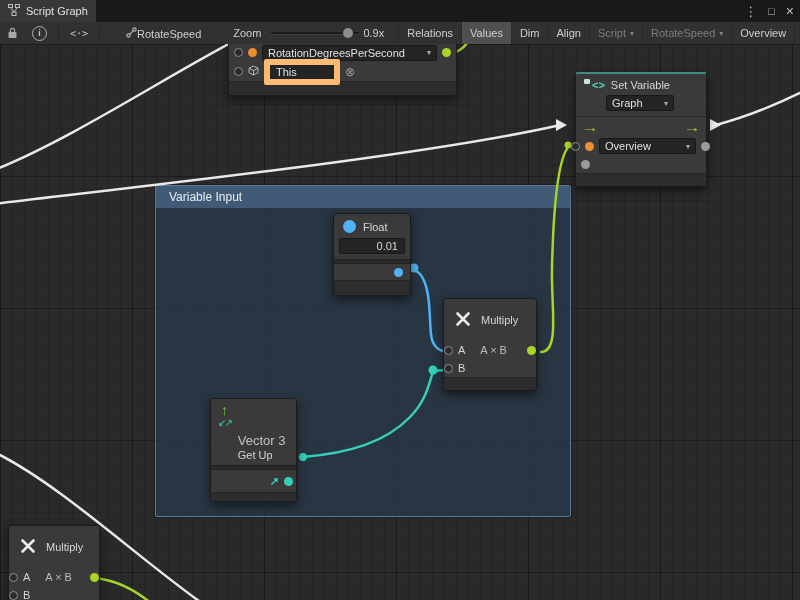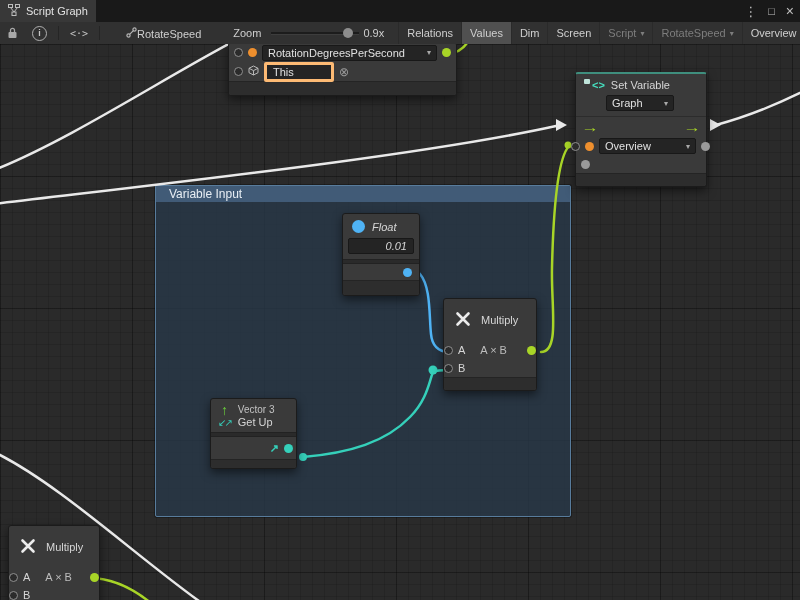--- a/index.html
+++ b/index.html
@@ -38,41 +38,41 @@
   
   .canvas{position:absolute;top:44px;left:0;width:800px;height:556px;overflow:hidden;background-color:#2a2a2a;
     background-image:
       repeating-linear-gradient(to right, rgba(0,0,0,0.26) 0 1px, transparent 1px 132px),
       repeating-linear-gradient(to bottom, rgba(0,0,0,0.26) 0 1px, transparent 1px 132px),
       repeating-linear-gradient(to right, rgba(0,0,0,0.12) 0 1px, transparent 1px 12px),
       repeating-linear-gradient(to bottom, rgba(0,0,0,0.12) 0 1px, transparent 1px 12px);}
 
   .group-box{position:absolute;left:155px;top:141px;width:414px;height:330px;z-index:1;
      border:1px solid #587c9c;border-radius:2px;background:rgba(40,56,73,0.78);box-shadow:0 0 0 1px rgba(0,0,0,0.3);}
-  .group-header{height:16px;background:rgba(66,94,122,0.95);display:flex;align-items:center;padding:0 13px;
+  .group-header{height:22px;background:rgba(66,94,122,0.95);display:flex;align-items:center;padding:0 13px;
      font-size:12px;color:#e8eef4;}
 
   .wires{position:absolute;top:0;left:0;z-index:2;pointer-events:none;}
 
   
   .node{position:absolute;z-index:3;background:#3a3a3a;border:1px solid #1b1b1b;border-radius:3px;
         box-shadow:0 4px 10px rgba(0,0,0,0.5);color:#d6d6d6;}
   .node-footer{height:12px;background:#2d2d2d;border-top:1px solid #242424;border-radius:0 0 2px 2px;}
   .nrow{display:flex;align-items:center;gap:5px;padding:0 5px;height:18px;}
   .port{width:9px;height:9px;border-radius:50%;box-sizing:border-box;flex:0 0 auto;}
   .port.hollow{border:1.5px solid #8f8f8f;background:#2b2b2b;}
   .port.gray{background:#9a9a9a;}
   .port.lime{background:#a8d527;}
   .port.orange{background:#ee8f2e;}
   .port.blue{background:#4fb3f5;}
   .port.teal{background:#35d0ba;}
   .dd{display:flex;align-items:center;gap:4px;background:#242424;border:1px solid #181818;border-radius:2px;
       padding:1px 5px;color:#e0e0e0;flex:1;min-width:0;white-space:nowrap;overflow:hidden;}
   .dd .arrow{margin-left:auto;font-size:8px;color:#a8a8a8;flex:0 0 auto;}
-  .field{background:#242424;border:3px solid #fdba74;border-radius:2px;padding:1px 6px;color:#e0e0e0;white-space:nowrap;overflow:hidden;}
+  .field{background:#242424;border:6px solid #fdba74;border-radius:2px;padding:1px 6px;color:#e0e0e0;white-space:nowrap;overflow:hidden;}
   .spacer{flex:1;}
   .dimlbl{color:#bdbdbd;}
   .clearx{color:#9a9a9a;font-size:12px;line-height:10px;}
 
   .sv{border-top:2px solid #3f8f7e;}
   .sv-head{padding:5px 8px 5px;border-bottom:1px solid #2c2c2c;}
   .sv-title-row{display:flex;align-items:center;gap:6px;}
   .sv-icon{color:#46e0c0;font-weight:bold;display:flex;align-items:center;gap:2px;}
   .sv-icon .plug{width:6px;height:5px;background:#bfe4da;border-radius:1px;display:inline-block;margin-top:-8px;}
   .sv-scope{flex:none;width:56px;margin:4px 0 0 22px;}
@@ -85,21 +85,21 @@
   .hgap{height:3px;background:#2a2a2a;border-top:1px solid #222;border-bottom:1px solid #222;}
   .flt-port{display:flex;justify-content:flex-end;align-items:center;height:16px;padding:0 7px;}
 
   .mul-head{display:flex;align-items:center;gap:9px;height:42px;padding:0 10px;}
 
   .gu-head{display:flex;gap:7px;padding:5px 7px 4px;}
   .gu-icons{display:flex;flex-direction:column;align-items:center;}
   .gu-up{color:#6bd03c;font-weight:bold;font-size:14px;line-height:13px;}
   .gu-diag{color:#35d0ba;font-size:10px;letter-spacing:-2px;line-height:11px;}
   .gu-text{display:flex;flex-direction:column;gap:1px;}
-  .gu-type{font-size:10px;color:#c2c2c2;}
+  .gu-type{font-size:13px;color:#c2c2c2;margin-top:29px;}
   .gu-port{display:flex;align-items:center;justify-content:flex-end;gap:5px;height:22px;padding:0 5px;}
   .gu-mini{color:#35d0ba;font-size:11px;font-weight:bold;}
 </style>
 </head>
 <body>
 
 <div class="stage">
 
   <div class="tabbar">
     <div class="tab">
@@ -150,21 +150,21 @@
     <span class="zoom-label">Zoom</span>
     <div class="slider">
       <div class="slider-track"></div>
       <div class="slider-thumb"></div>
     </div>
     <span class="zoom-value">0.9x</span>
 
     <div class="tbtn first">Relations</div>
     <div class="tbtn active">Values</div>
     <div class="tbtn">Dim</div>
-    <div class="tbtn">Screen</div>
+    <div class="tbtn">Align</div>
     <div class="tbtn disabled">
       <span>Script</span>
       <span class="dda">▾</span>
     </div>
     <div class="tbtn disabled">
       <span>RotateSpeed</span>
       <span class="dda">▾</span>
     </div>
     <div class="tbtn">Overview</div>
     <div class="tbtn">Full Screen</div>
@@ -254,21 +254,21 @@
           <span class="arrow">▾</span>
         </div>
         <span class="port gray" style="margin-right:-9px;"></span>
       </div>
       <div class="nrow">
         <span class="port gray"></span>
       </div>
       <div class="node-footer"></div>
     </div>
 
-    <div class="node" style="left:342px;top:169px;width:76px;font-style:italic;">
+    <div class="node" style="left:333px;top:169px;width:76px;">
       <div class="flt-head">
         <span class="flt-dot"></span>
         <span>Float</span>
       </div>
       <div class="flt-field">
         <span>0.01</span>
       </div>
       <div class="hgap"></div>
       <div class="flt-port">
         <span class="port blue"></span>

